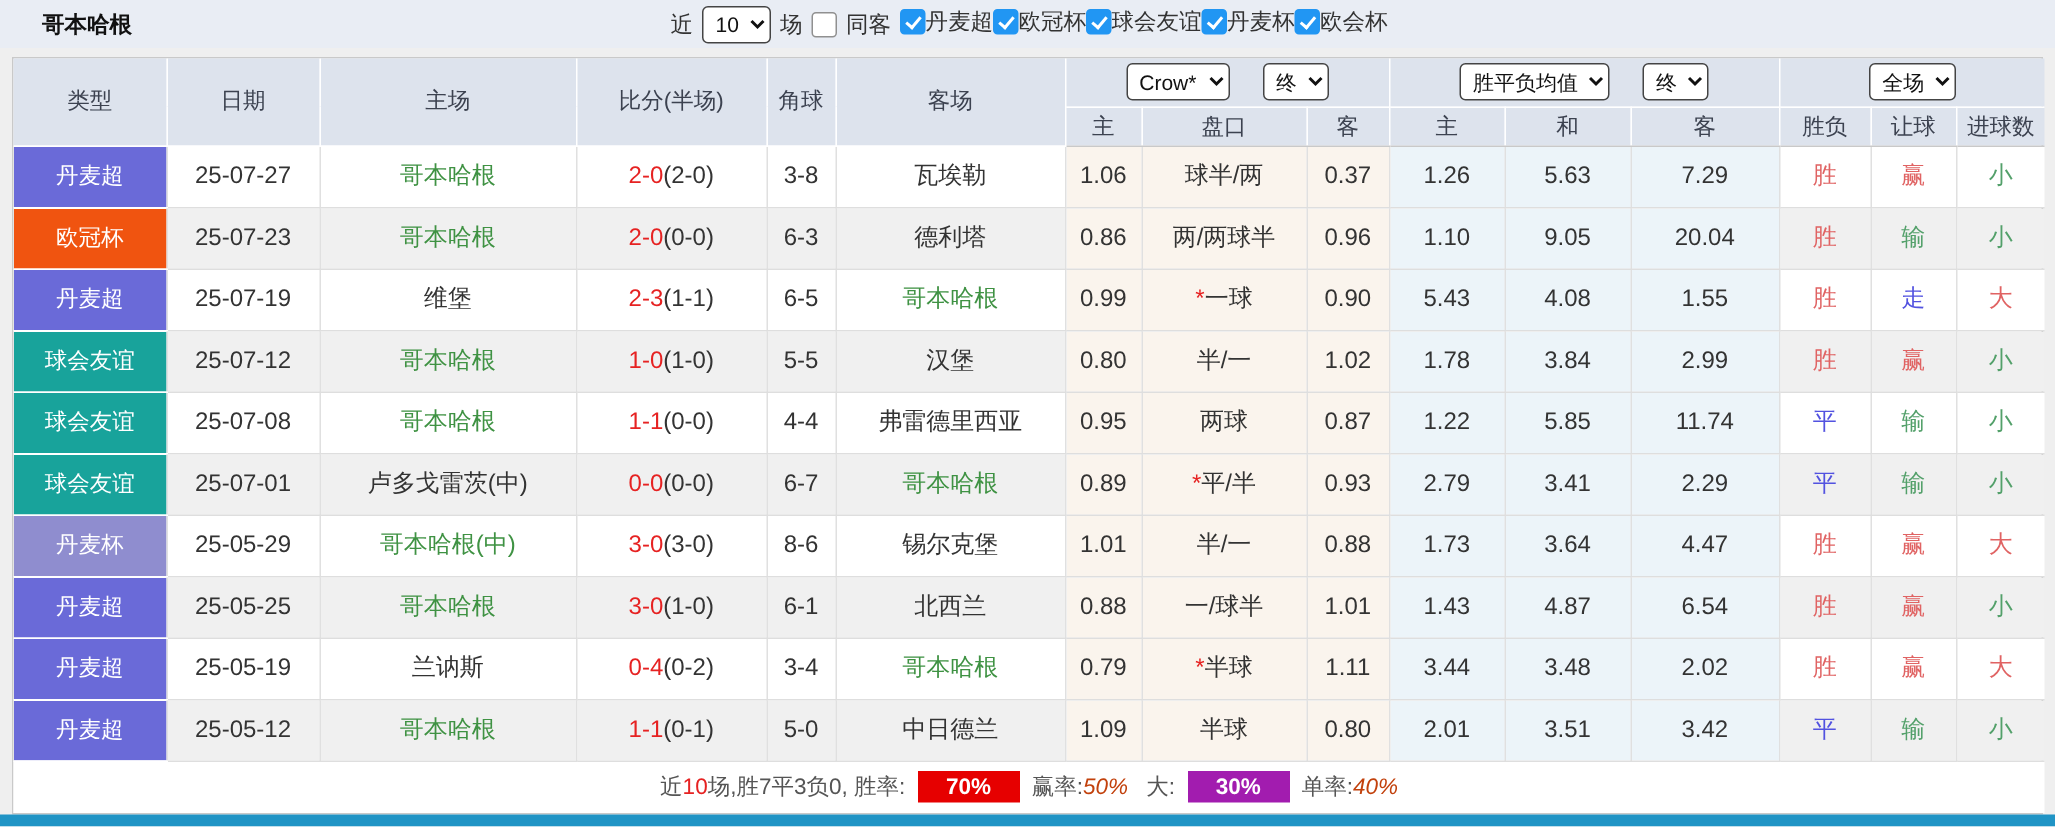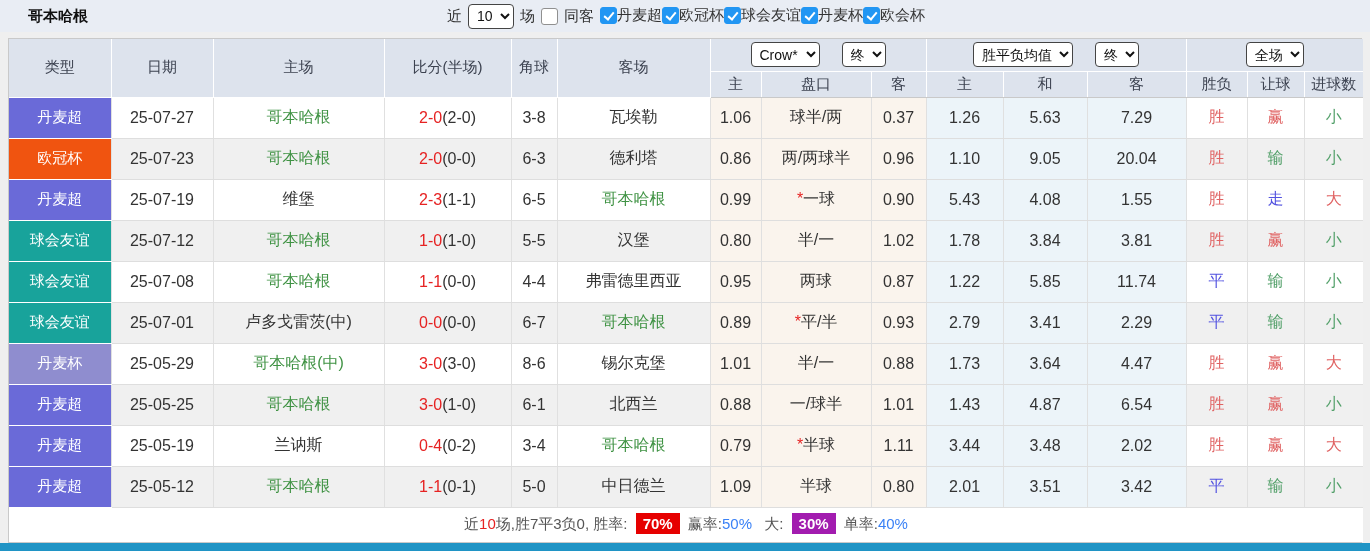--- a/index.html
+++ b/index.html
@@ -57,23 +57,23 @@
   .team-green { color:#3f9243; }
   .score-main { color:#e62222; }
   .score-half { color:#333; }
   .star { color:#e62222; }
   
   tfoot td {
     height:35px; text-align:center; background:#fff; font-size:15px; color:#555;
     border-top:1px solid #c9c9c9;
   }
   tfoot .r { color:#e62222; }
-  tfoot .b { color:#3b82f6; }
+  tfoot .b { color:#c2410c;font-style:italic; }
   tfoot .g { color:#555; }
-  tfoot .badge { color:#fff; font-weight:bold; padding:2px 7px; margin:0 4px; }
+  tfoot .badge { color:#fff; font-weight:bold; padding:2px 19px; margin:0 4px; }
   tfoot .badge.red { background:#e60000; }
   tfoot .badge.green { background:#a21caf; }
   
   .bottom-bar { position:absolute; left:0; bottom:0; width:100%; height:8px; background:#2094c5; }
 </style>
 </head>
 <body>
 
 <div class="topbar">
   <div class="team-title">哥本哈根</div>
@@ -228,21 +228,21 @@
           <td>25-07-12</td>
           <td><span class="team-green">哥本哈根</span></td>
           <td><span class="score-main">1-0</span><span class="score-half">(1-0)</span></td>
           <td>5-5</td>
           <td><span>汉堡</span></td>
           <td class="odds">0.80</td>
           <td class="odds"><span>半/一</span></td>
           <td class="odds">1.02</td>
           <td class="avg">1.78</td>
           <td class="avg">3.84</td>
-          <td class="avg">3.81</td>
+          <td class="avg">2.99</td>
           <td style="color: rgb(224, 99, 99);">胜</td>
           <td style="color: rgb(224, 99, 99);">赢</td>
           <td style="color: rgb(83, 160, 106);">小</td>
         </tr>
         <tr>
           <td class="type" style="background: rgb(24, 163, 155);">球会友谊</td>
           <td>25-07-08</td>
           <td><span class="team-green">哥本哈根</span></td>
           <td><span class="score-main">1-1</span><span class="score-half">(0-0)</span></td>
           <td>4-4</td>

